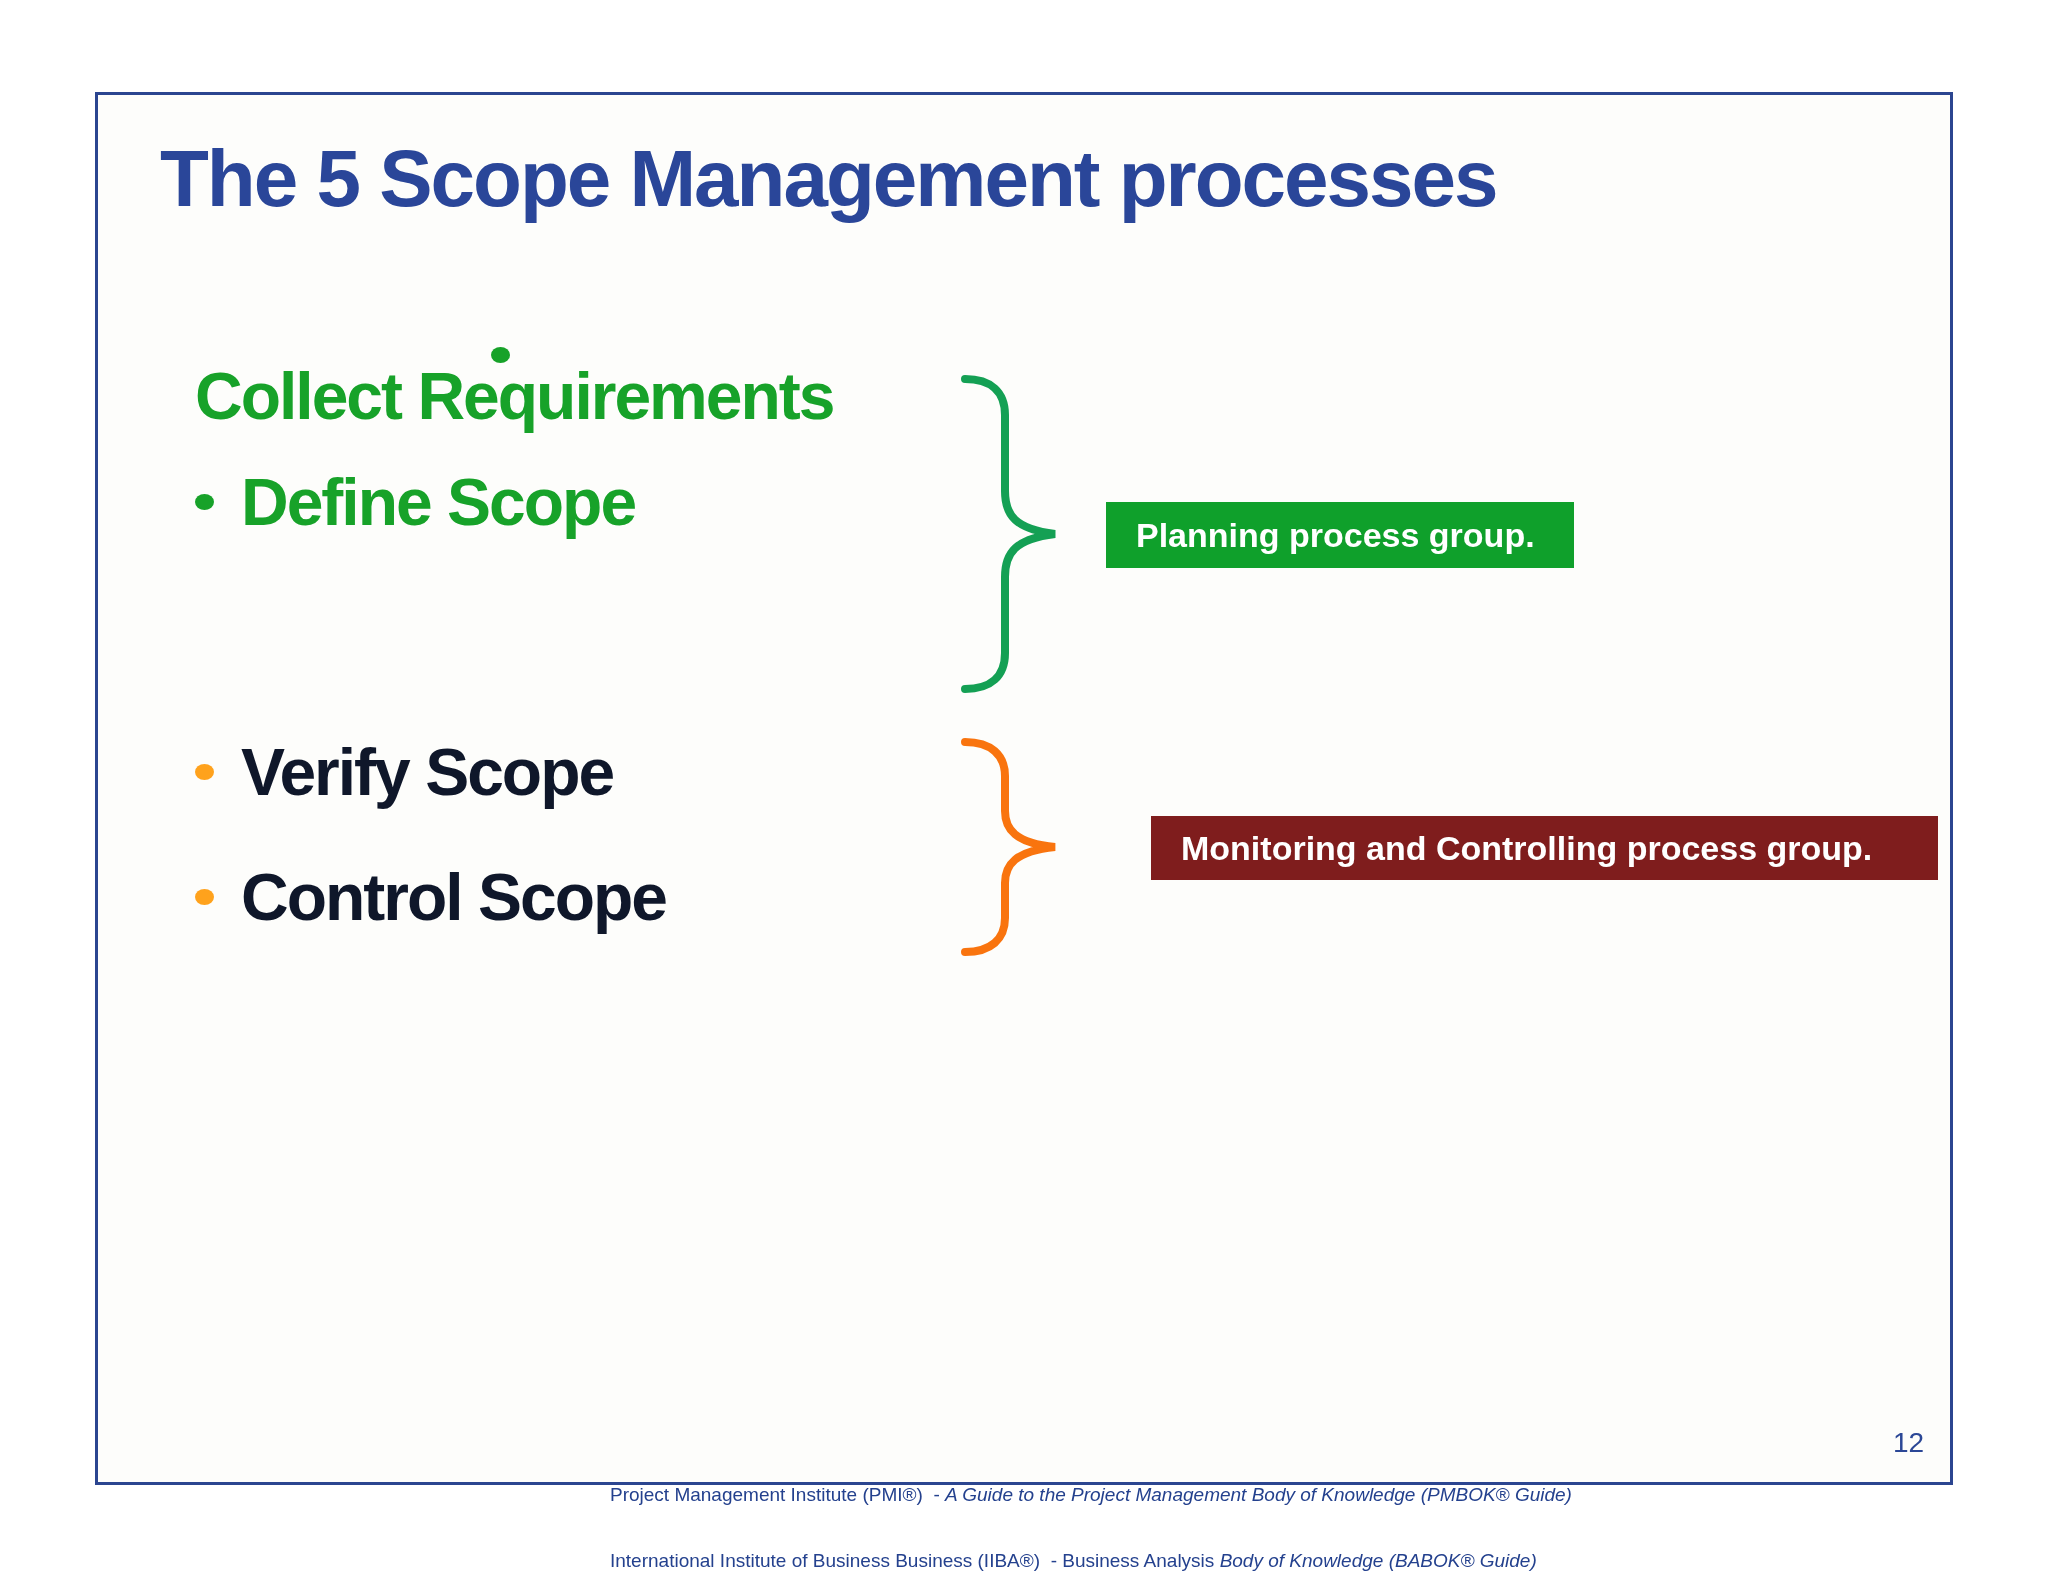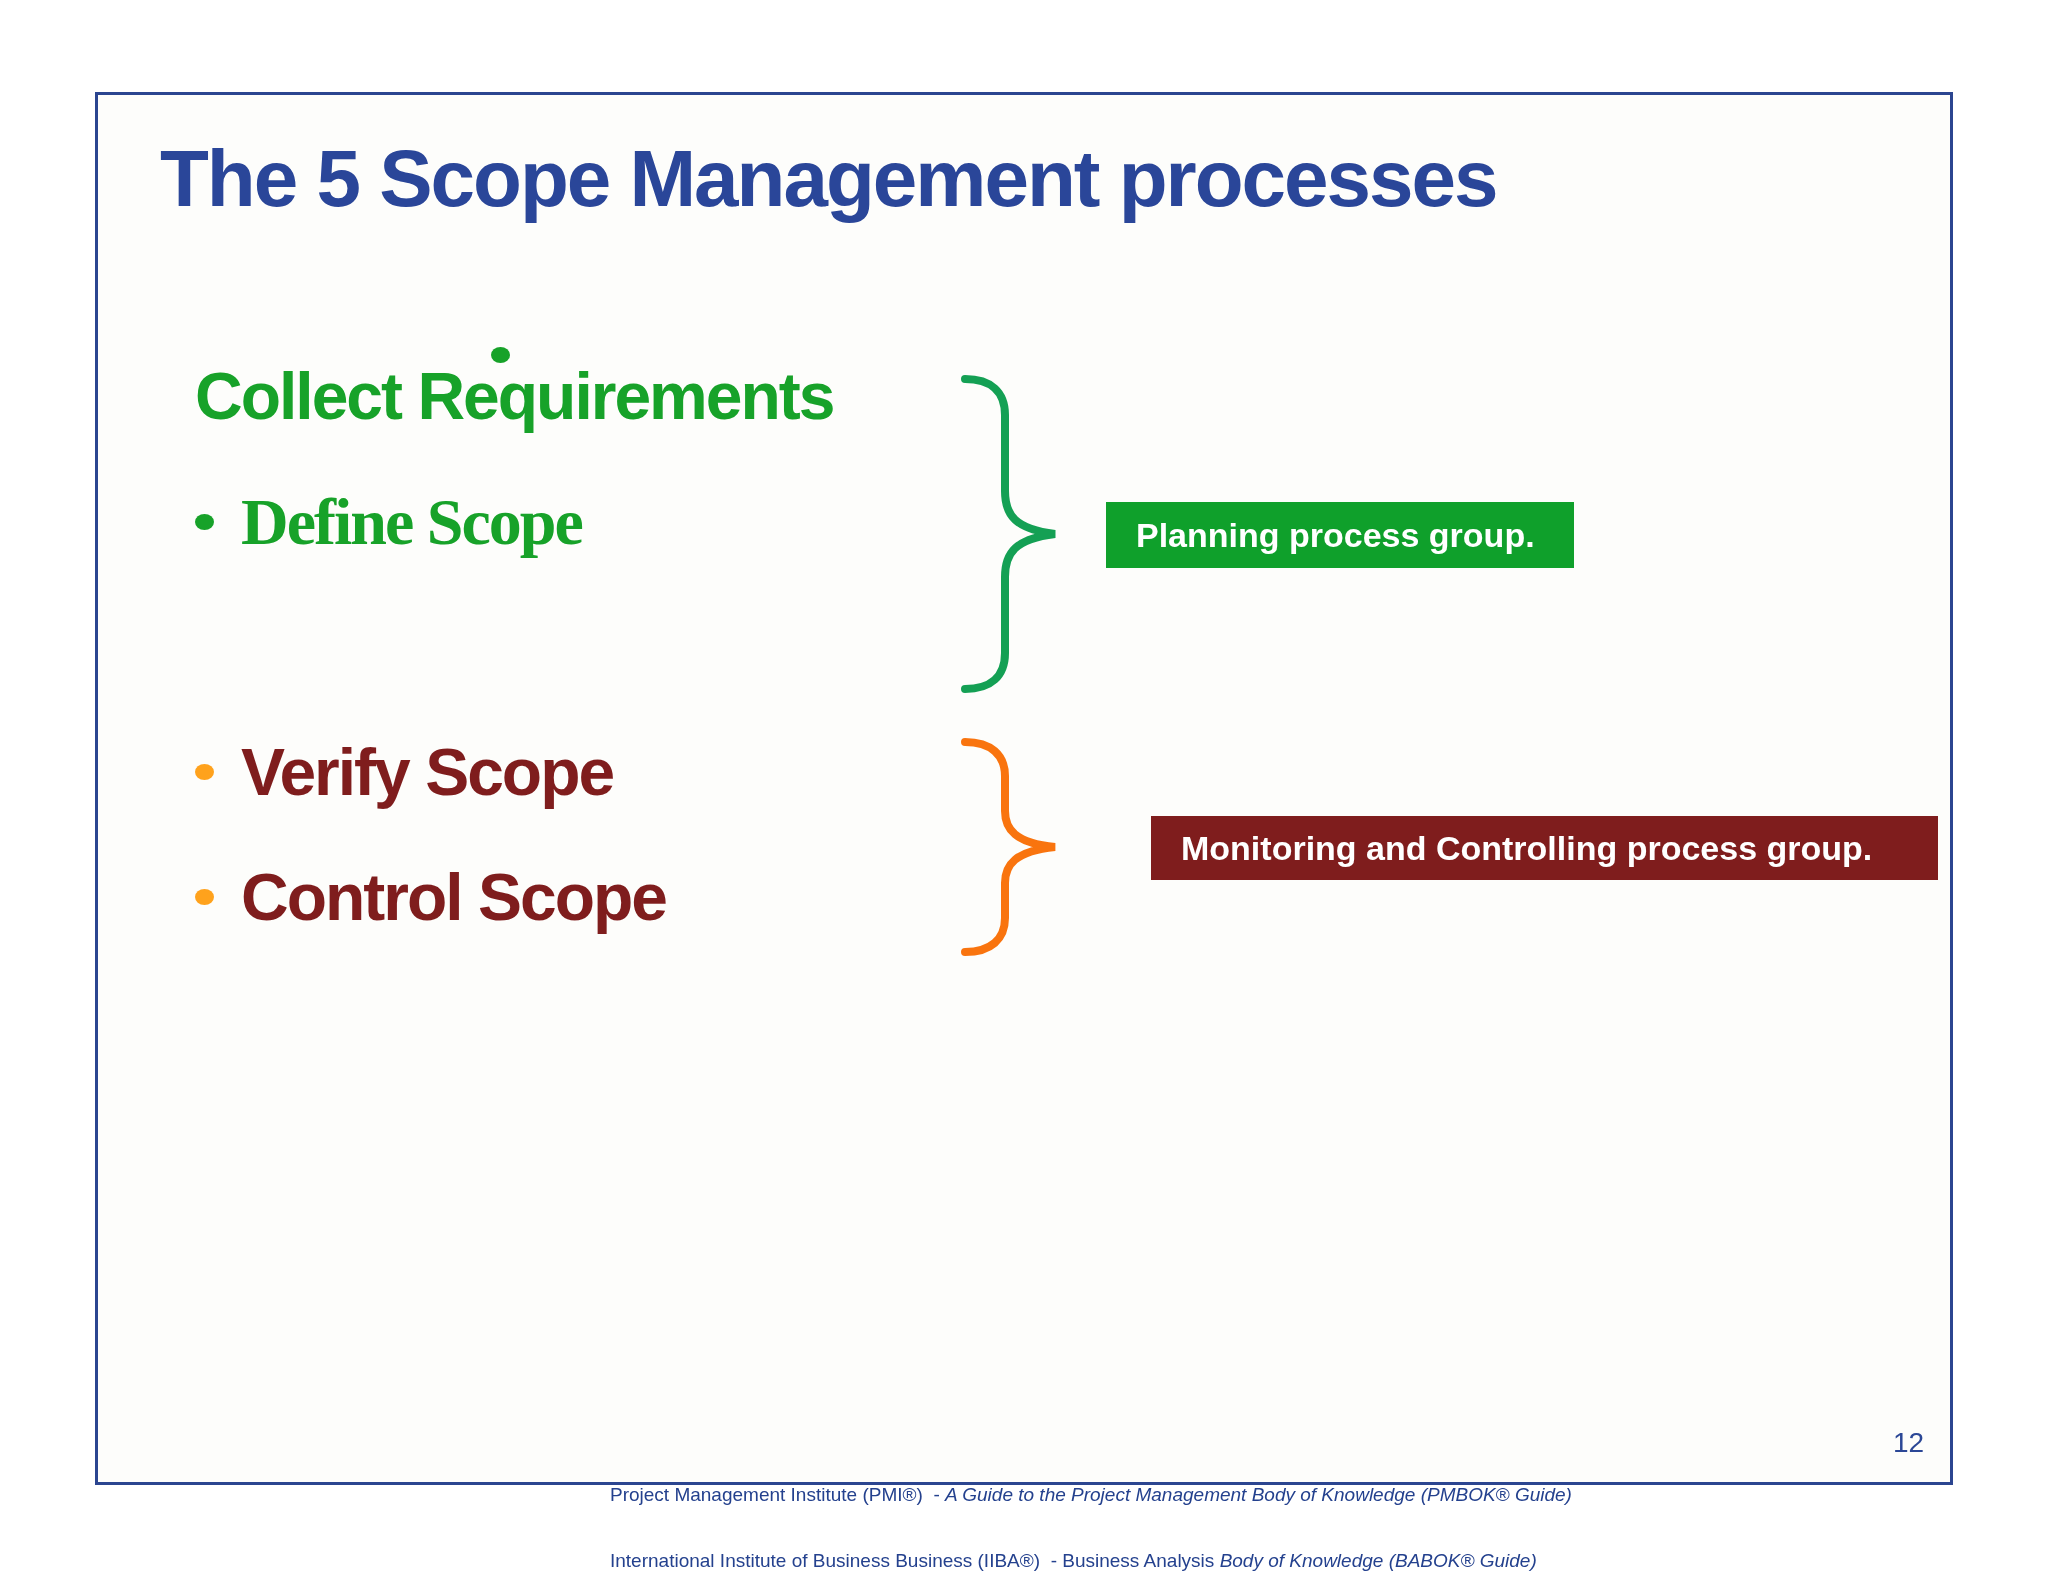--- a/index.html
+++ b/index.html
@@ -41,26 +41,26 @@
     border-radius:50%;
     margin-right:27px;
     flex:0 0 auto;
   }
   .bullet-text{
     font-size:66px;
     font-weight:bold;
     letter-spacing:-2px;
     line-height:1;
   }
-  .row-1{top:252px;flex-direction:column;} .row-2{top:381px;font-family:Liberation Serif, serif;} .row-3{top:506px;}
+  .row-1{top:252px;flex-direction:column;} .row-2{top:361px;} .row-3{top:506px;}
   .row-4{top:631px;} .row-5{top:756px;}
   .green .bullet-dot{background:#17a229;}
   .green .bullet-text{color:#17a229;}
   .orange .bullet-dot{background:#ffa21c;}
-  .orange .bullet-text{color:#7f1d1d;}
+  .orange .bullet-text{color:#0f172a;}
   .braces{
     position:absolute;left:0;top:0;
     width:1858px;height:1393px;
     pointer-events:none;
   }
   .group-box{
     position:absolute;
     display:flex;
     align-items:center;
     box-sizing:border-box;

